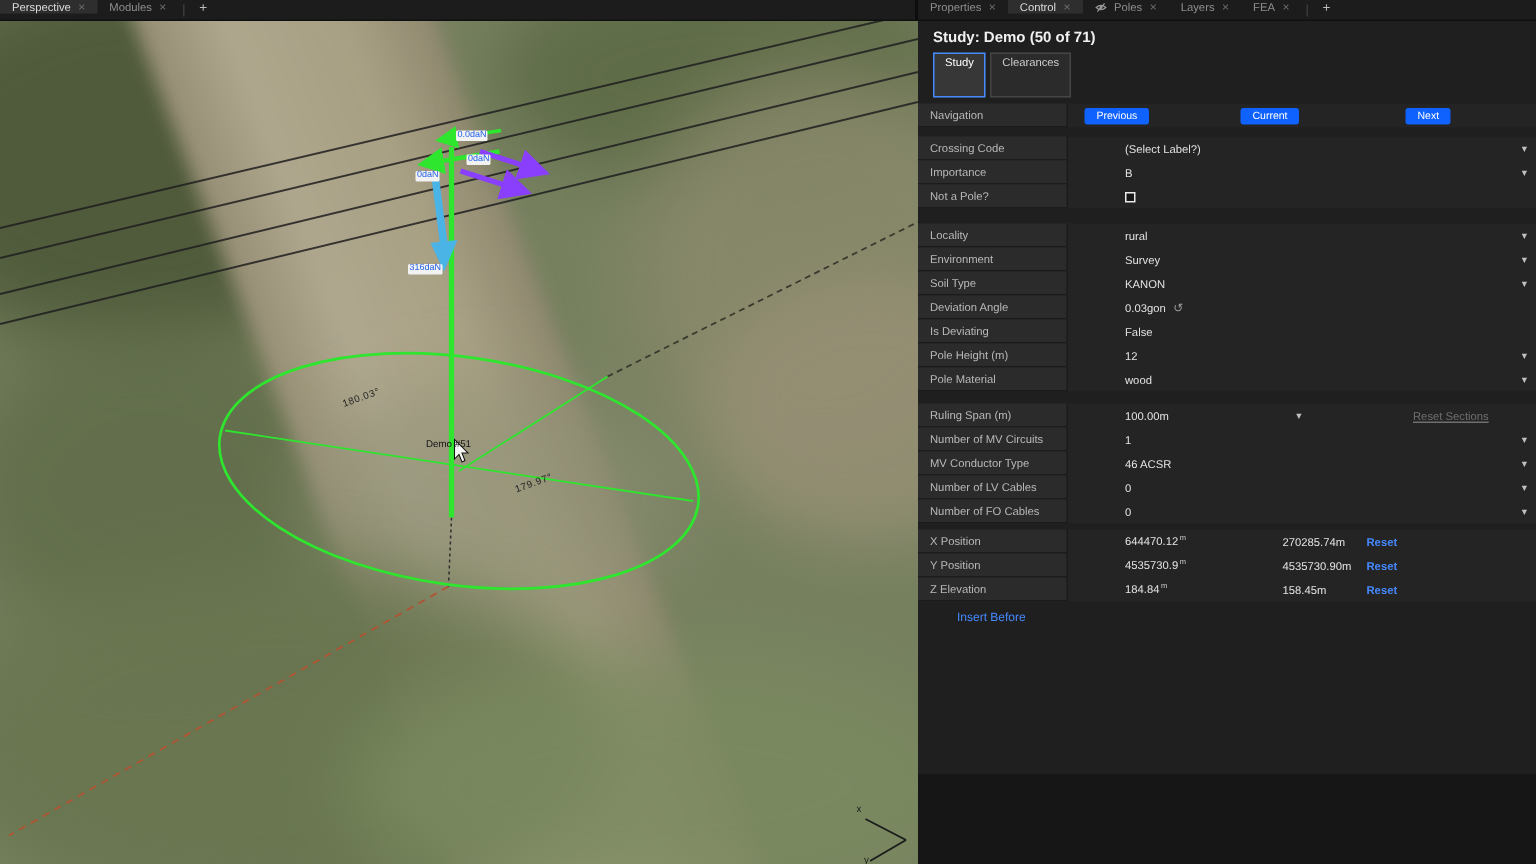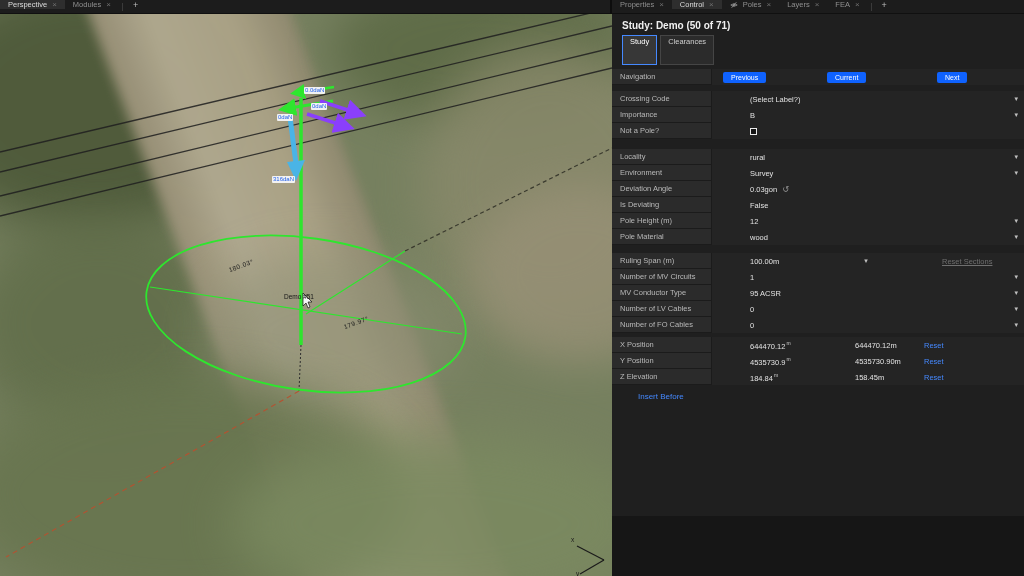--- a/index.html
+++ b/index.html
@@ -48,21 +48,21 @@
     align-items:center; padding-left:8px; }
   .fvalue { position:absolute; left:106px; right:20px; color:#e2e2e2; font-size:7.5px;
     display:flex; align-items:flex-start; gap:5px;margin-left:32px; }
   .caret { position:absolute; right:6px; top:4px; color:#c0c0c0; font-size:7px; }
   .caret.inline { position:static; margin-left:80px; }
   .grey-action { position:absolute; left:330px; color:#6f6f6f; font-size:7.5px;text-decoration:underline; }
   .checkbox { width:7px; height:7px; border:1.5px solid #ececec; background:#161616; }
   .refresh { color:#9a9a9a; font-size:8px; }
   .unit-sup { font-size:5px; vertical-align:super; color:#cfcfcf; margin-left:1px; }
   .pos-display { position:absolute; left:243px; color:#e2e2e2; font-size:7.5px; }
-  .reset-link { position:absolute; left:312px; color:#4589ff; font-size:7.5px; cursor:pointer; }
+  .reset-link { position:absolute; left:299px; color:#4589ff; font-size:7.5px; cursor:pointer;font-weight:bold; }
   .gap10 { height:10px; } .gap8 { height:8px; } .gap4 { height:4px; }
   .navrow { margin-bottom:6px; }
   .navbtn { position:absolute; height:11px; border:none; border-radius:2px; background:#0f62fe;
     color:#fff; font-size:7px; font-family:inherit; padding:0 8px; display:flex; align-items:center; }
   #insert-before { display:inline-block; color:#4589ff; font-size:8px; padding:6px 26px; cursor:pointer; }
 </style>
 </head>
 <body>
 
 <div id="app">
@@ -231,20 +231,27 @@
             <span class="caret">▾</span>
           </div>
           <div class="frow">
             <div class="flabel">Environment</div>
             <div class="fvalue">
               <span>Survey</span>
             </div>
             <span class="caret">▾</span>
           </div>
           <div class="frow">
+            <div class="flabel">Soil Type</div>
+            <div class="fvalue">
+              <span>KANON</span>
+            </div>
+            <span class="caret">▾</span>
+          </div>
+          <div class="frow">
             <div class="flabel">Deviation Angle</div>
             <div class="fvalue">
               <span>0.03gon</span>
               <span class="refresh">↺</span>
             </div>
           </div>
           <div class="frow">
             <div class="flabel">Is Deviating</div>
             <div class="fvalue">
               <span>False</span>
@@ -276,21 +283,21 @@
           <div class="frow">
             <div class="flabel">Number of MV Circuits</div>
             <div class="fvalue">
               <span>1</span>
             </div>
             <span class="caret">▾</span>
           </div>
           <div class="frow">
             <div class="flabel">MV Conductor Type</div>
             <div class="fvalue">
-              <span>95 ACSR</span>
+              <span>46 ACSR</span>
             </div>
             <span class="caret">▾</span>
           </div>
           <div class="frow">
             <div class="flabel">Number of LV Cables</div>
             <div class="fvalue">
               <span>0</span>
             </div>
             <span class="caret">▾</span>
           </div>
@@ -302,21 +309,21 @@
             <span class="caret">▾</span>
           </div>
         </div>
       <div class="gap4"></div>
       <div id="position-rows">
           <div class="frow">
             <div class="flabel">X Position</div>
             <div class="fvalue">
               <span>644470.12<sup class="unit-sup">m</sup></span>
             </div>
-            <span class="pos-display">644470.12m</span>
+            <span class="pos-display">270285.74m</span>
             <span class="reset-link">Reset</span>
           </div>
           <div class="frow">
             <div class="flabel">Y Position</div>
             <div class="fvalue">
               <span>4535730.9<sup class="unit-sup">m</sup></span>
             </div>
             <span class="pos-display">4535730.90m</span>
             <span class="reset-link">Reset</span>
           </div>

